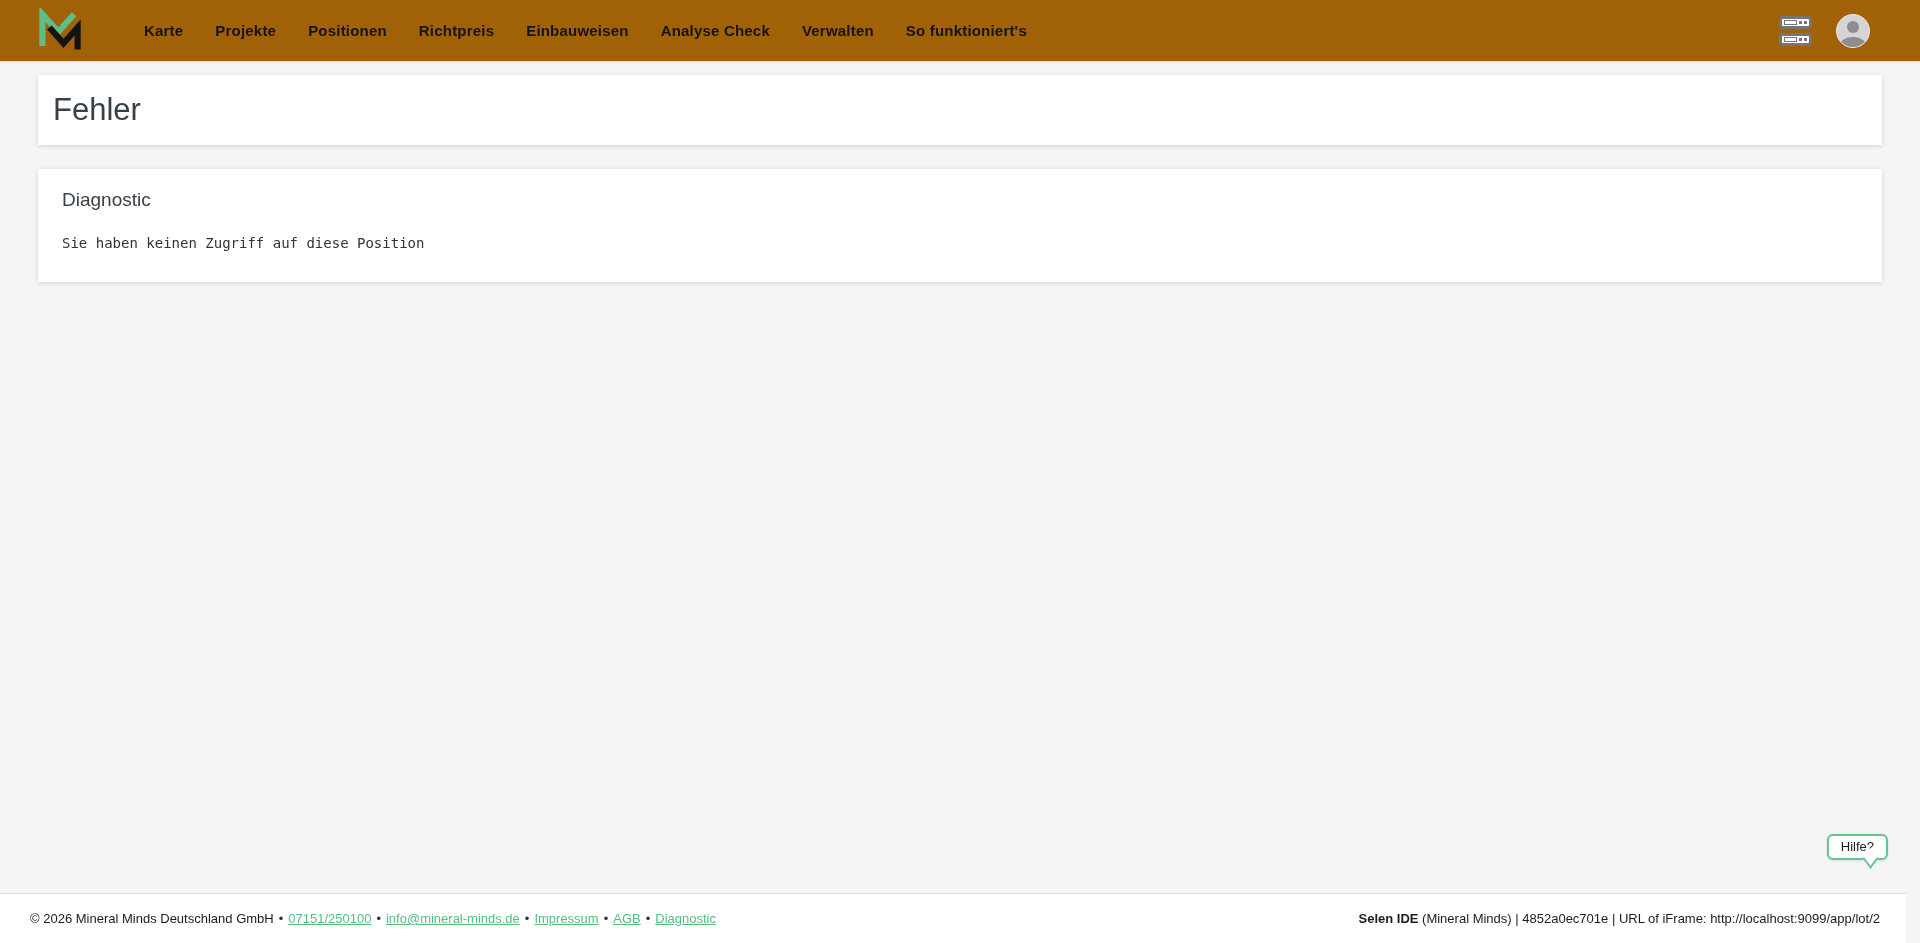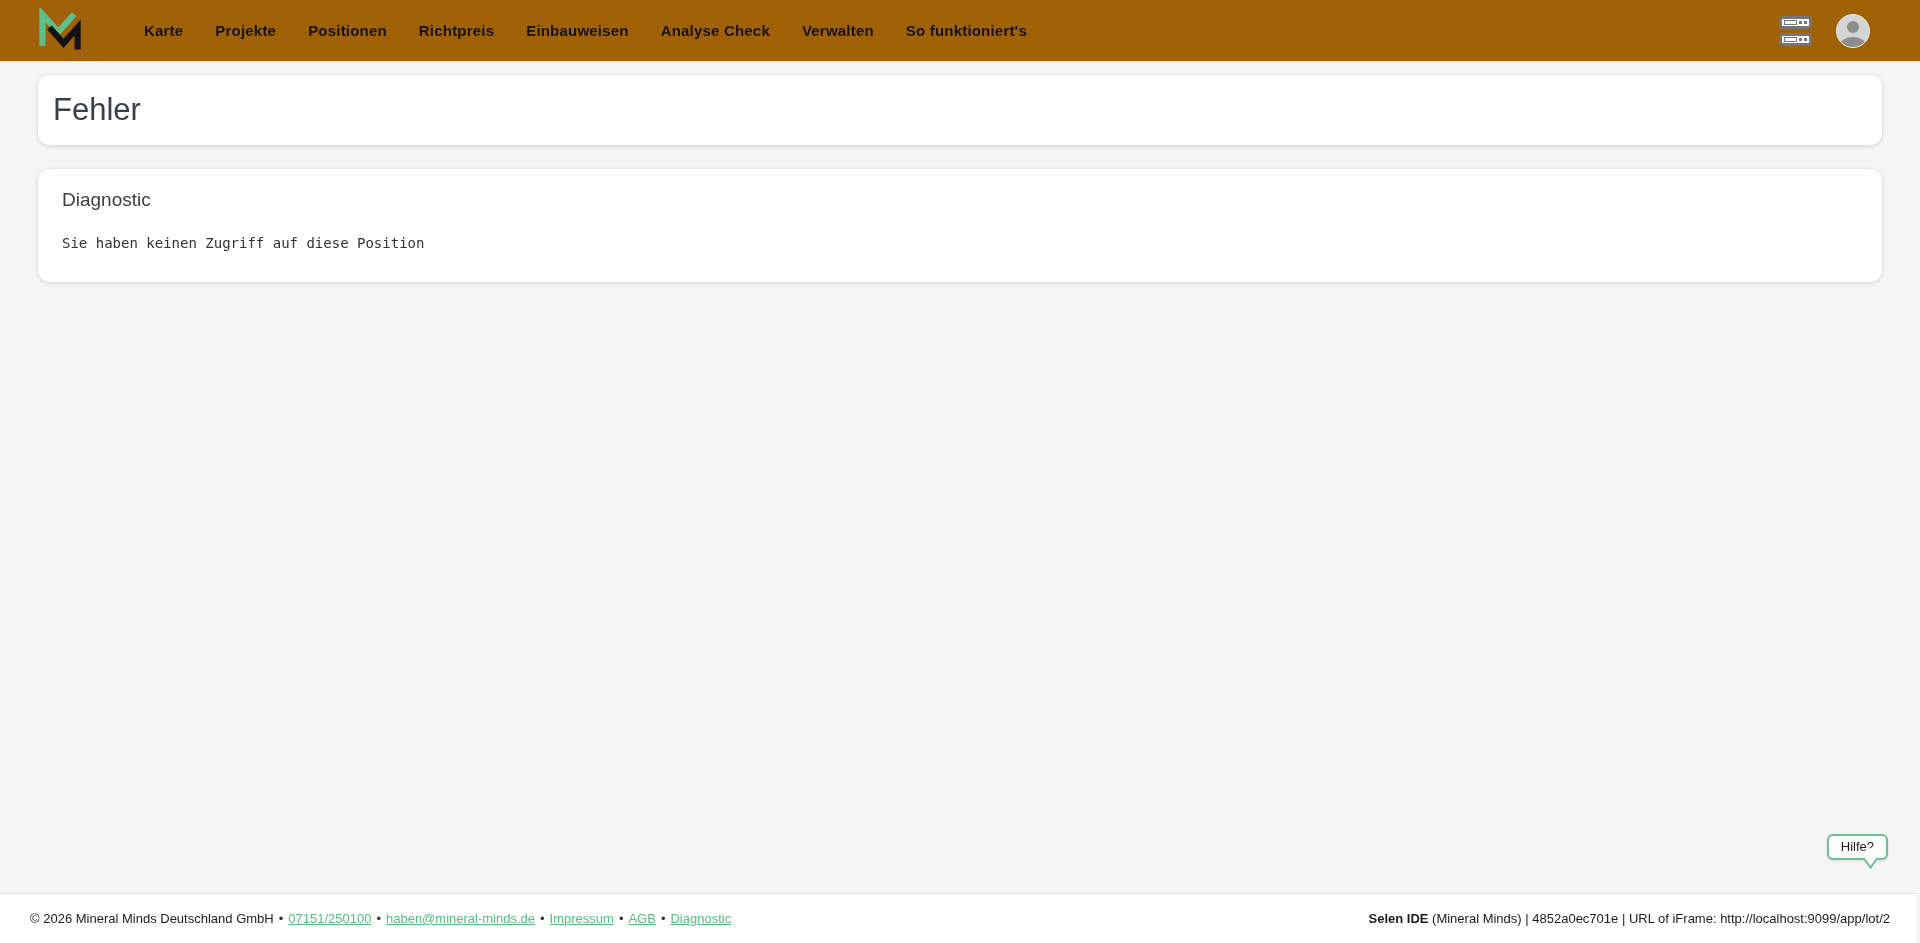--- a/index.html
+++ b/index.html
@@ -51,21 +51,21 @@
     width: 12px; height: 12px; border-radius: 50%; background: #8d8d8d;
   }
   .avatar .shoulders {
     position: absolute; bottom: -7px; left: 50%; transform: translateX(-50%);
     width: 26px; height: 17px; border-radius: 50% 50% 0 0; background: #8d8d8d;
   }
 
   
   .content { padding: 13px 38px 0 38px; height: 831px; }
   .card {
-    background: #ffffff; border-radius: 12px;
+    background: #ffffff; border-radius: 0;
     box-shadow: 0 1px 5px rgba(0,0,0,0.14);
   }
   .title-card {
     height: 70px; display: flex; align-items: center;
     padding-left: 15px; margin-bottom: 24px;
   }
   .page-title {
     margin: 0; font-size: 31px; font-weight: 400; color: #373f47;
   }
   .diag-card { min-height: 113px; padding: 20px 24px; }
@@ -86,21 +86,21 @@
   }
   .help-bubble::after {
     content: ""; position: absolute; right: 9px; bottom: -7px;
     width: 11px; height: 11px; background: #ffffff;
     border-right: 2px solid #6cc193; border-bottom: 2px solid #6cc193;
     transform: rotate(45deg) skew(8deg, 8deg);
   }
 
   
   .footer {
-    position: absolute; bottom: 0; left: 0; right: 4px; height: 50px;
+    position: absolute; bottom: 0; left: 0; right: 14px; height: 50px;
     background: #ffffff; border-top: 1px solid #e0e0e0;
     display: flex; align-items: center; justify-content: space-between;
     padding: 0 26px 0 30px;
     font-size: 13px; color: #1c1c1c;
   }
   .footer-left { display: flex; align-items: center; gap: 5px; white-space: nowrap; }
   .footer-sep { color: #333; }
   .footer a { color: #57bd84; text-decoration: underline; cursor: pointer; }
   .footer-right { white-space: nowrap; }
   .footer-right .bold { font-weight: 700; }
@@ -158,21 +158,21 @@
 <div class="help-bubble">
   <span>Hilfe?</span>
 </div>
 
 <footer class="footer">
   <div class="footer-left">
     <span>© 2026 Mineral Minds Deutschland GmbH</span>
     <span class="footer-sep">•</span>
     <a>07151/250100</a>
     <span class="footer-sep">•</span>
-    <a>haben@mineral-minds.de</a>
+    <a>info@mineral-minds.de</a>
     <span class="footer-sep">•</span>
     <a>Impressum</a>
     <span class="footer-sep">•</span>
     <a>AGB</a>
     <span class="footer-sep">•</span>
     <a>Diagnostic</a>
   </div>
   <div class="footer-right">
     <span class="bold">Selen IDE</span>
     <span>(Mineral Minds) | 4852a0ec701e | URL of iFrame: http://localhost:9099/app/lot/2</span>

